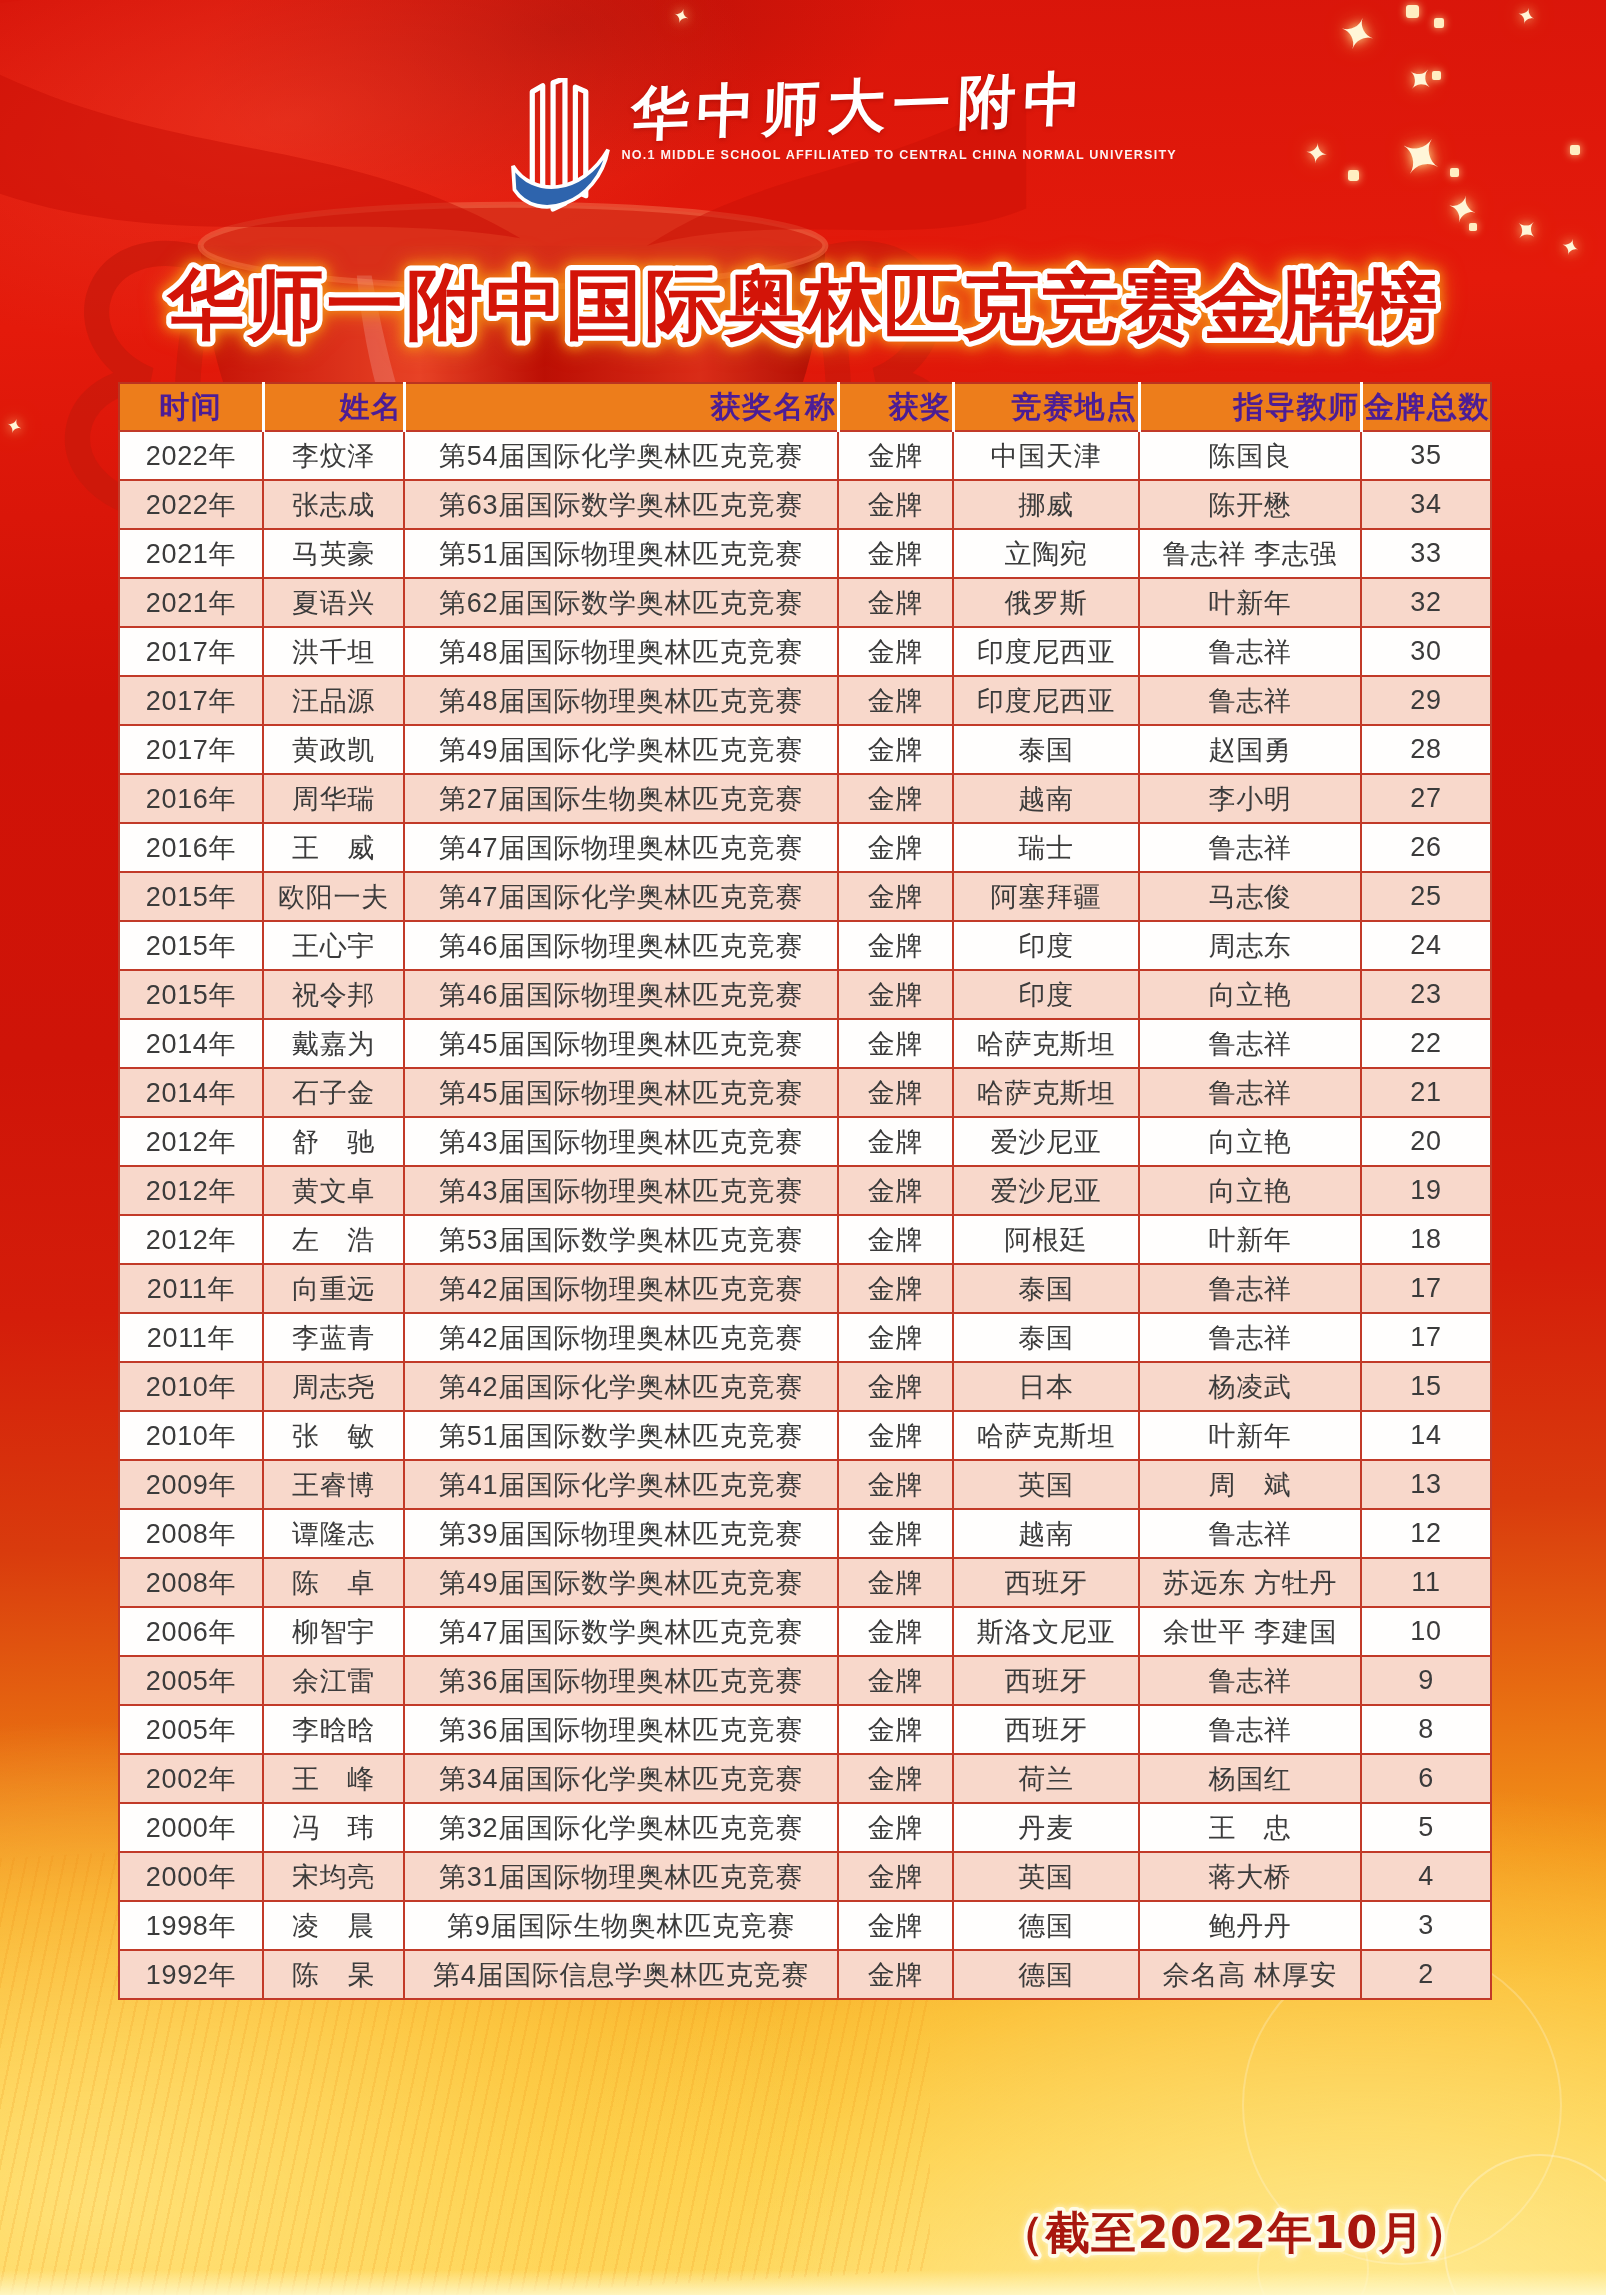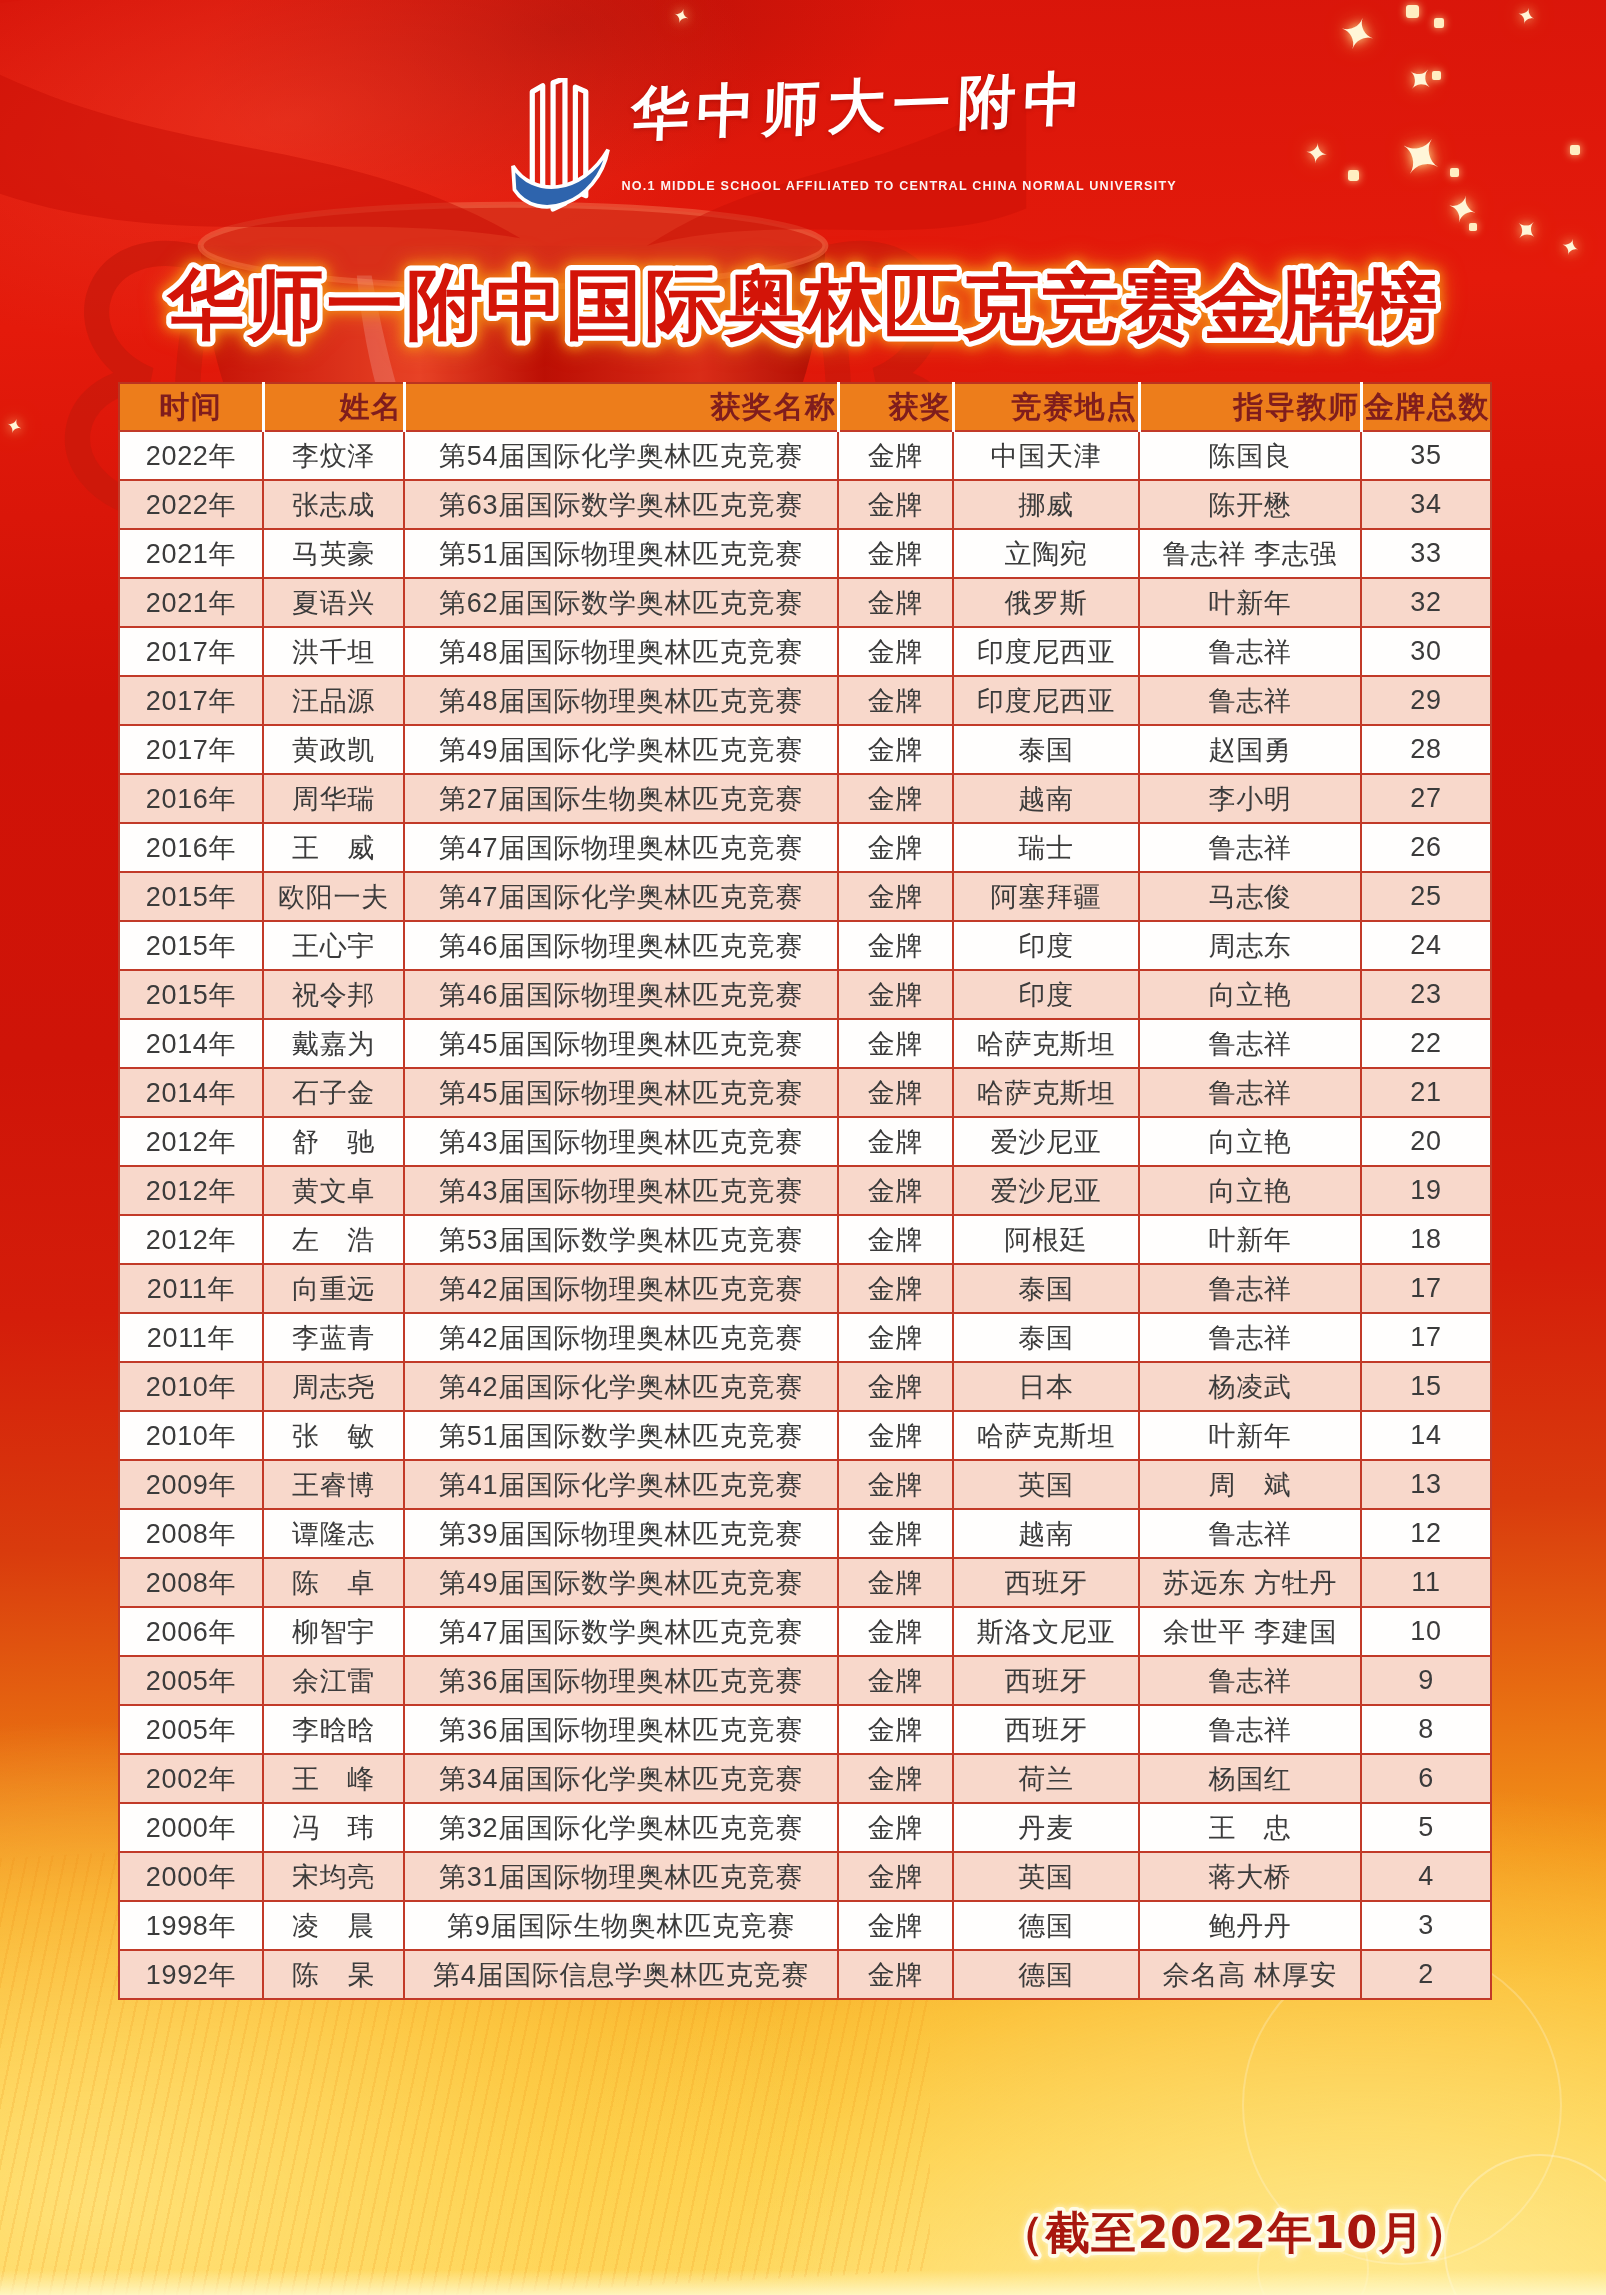--- a/index.html
+++ b/index.html
@@ -52,21 +52,21 @@
   .logo{position:absolute;top:68px;left:50%;transform:translateX(-50%);width:588px;height:156px;}
   .logo-icon{position:absolute;left:0;top:10.4px;}
   .logo-text{position:absolute;left:112px;top:0;width:476px;text-align:center;}
   .school-cn{
     font-family:"DejaVu Sans","Liberation Sans",sans-serif;
     color:#ffffff;font-size:58px;font-weight:bold;letter-spacing:7.4px;
     transform:rotate(-2deg) skewX(-4deg);white-space:nowrap;
     text-shadow:0 1.5px 4.5px rgba(120,0,0,.35);
   }
   .school-en{
-    color:#ffffff;font-size:12.6px;letter-spacing:1.2px;margin-top:33px;white-space:nowrap;
+    color:#ffffff;font-size:12.6px;letter-spacing:1.2px;margin-top:2px;white-space:nowrap;
     font-weight:bold;opacity:.95;
   }
 
   
   .title-wrap{position:absolute;top:240px;left:50%;transform:translateX(-50%);
     filter:drop-shadow(0 0 5.2px rgba(242,140,22,.95)) drop-shadow(0 0 9.7px rgba(242,140,22,.8));text-decoration:underline;}
   .title-wrap svg text{
     font-family:"DejaVu Sans","Liberation Sans",sans-serif;
     font-size:103px;font-weight:900;letter-spacing:4px;
     fill:#d31408;stroke:#ffffff;stroke-width:14px;paint-order:stroke;stroke-linejoin:round;
@@ -79,21 +79,21 @@
     border:2.2px solid #bb3420;
   }
   .medal-table col.c0{width:144px;}
   .medal-table col.c1{width:141px;}
   .medal-table col.c2{width:434px;}
   .medal-table col.c3{width:115px;}
   .medal-table col.c4{width:186px;}
   .medal-table col.c5{width:222px;}
   .medal-table col.c6{width:130px;}
   .medal-table th{
-    background:#ed7d1b;color:#7f1d1d;font-weight:bold;font-size:30px;
+    background:#ed7d1b;color:#4c1d95;font-weight:bold;font-size:30px;
     height:48px;padding:0;text-align:center;letter-spacing:1.5px;
     border-bottom:2.2px solid #c23a28;
   }
   .medal-table th + th{border-left:3px solid #ffffff;text-align:right;}
   .medal-table td{
     height:49px;padding:0 4.5px;text-align:center;vertical-align:middle;
     font-size:27px;color:#3b3b3b;letter-spacing:0.7px;
     border:2.2px solid #c23a28;overflow:hidden;white-space:nowrap;
   }
   .medal-table tbody tr:nth-child(odd) td{background:#fffefd;}

